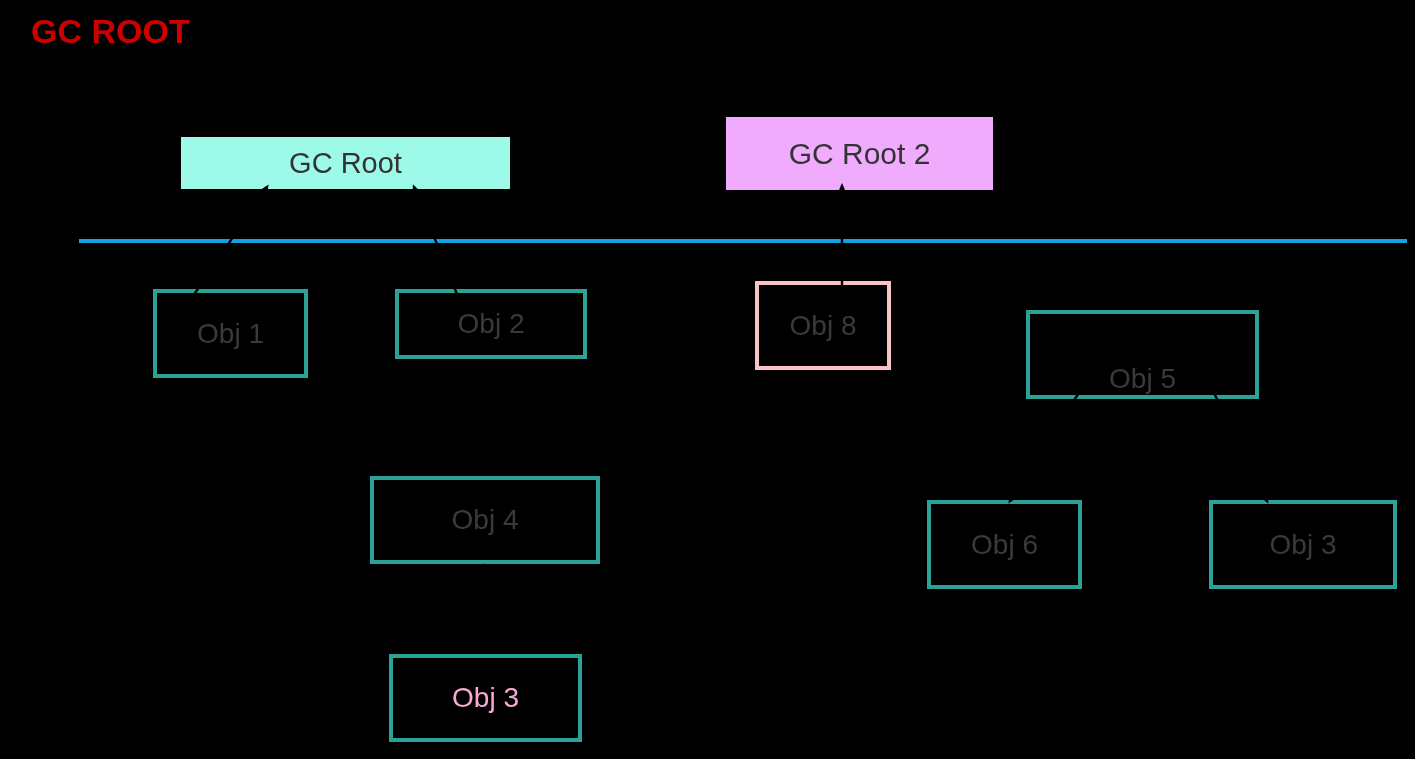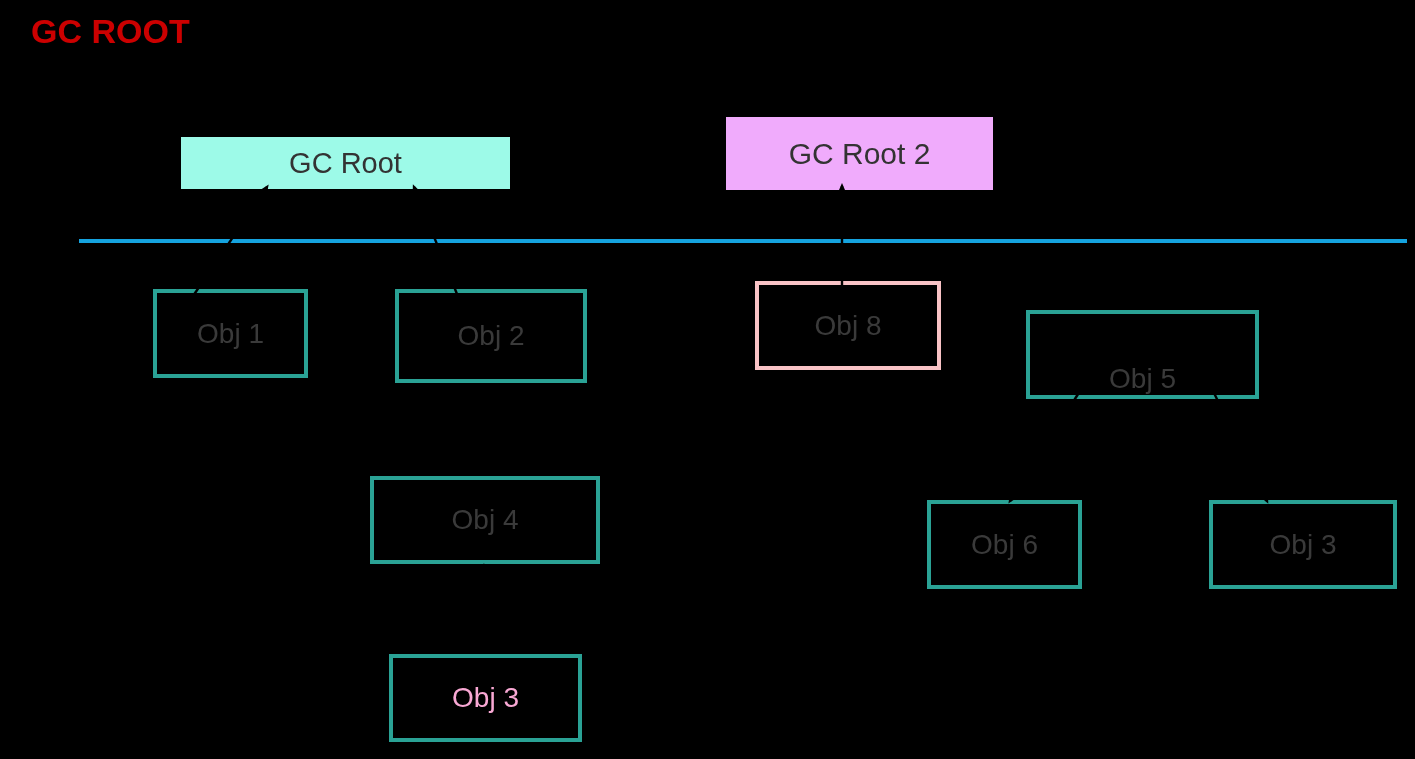--- a/index.html
+++ b/index.html
@@ -39,24 +39,24 @@
   <div id="nodes-layer">
       <div class="node filled" style="left: 181px; top: 137px; width: 329px; height: 52px; color: rgb(51, 51, 51); font-size: 29px; background: rgb(157, 250, 232);">
         <span>GC Root</span>
       </div>
       <div class="node filled" style="left: 710px; top: 117px; width: 267px; height: 73px; color: rgb(51, 51, 51); font-size: 30px; background: #f0abfc; margin-left: 16px;">
         <span>GC Root 2</span>
       </div>
       <div class="node outlined" style="left: 115px; top: 289px; width: 155px; height: 89px; color: rgb(58, 58, 58); font-size: 28px; border-color: rgb(42, 162, 149); margin-left: 38px;">
         <span>Obj 1</span>
       </div>
-      <div class="node outlined" style="left: 395px; top: 289px; width: 192px; height: 94px; color: rgb(58, 58, 58); font-size: 28px; border-color: rgb(42, 162, 149);">
+      <div class="node outlined" style="left: 395px; top: 289px; width: 192px; height: 70px; color: rgb(58, 58, 58); font-size: 28px; border-color: rgb(42, 162, 149);">
         <span>Obj 2</span>
       </div>
-      <div class="node outlined" style="left: 755px; top: 281px; width: 186px; height: 89px; color: rgb(58, 58, 58); font-size: 28px; border-color: rgb(249, 195, 198);">
+      <div class="node outlined" style="left: 755px; top: 281px; width: 136px; height: 89px; color: rgb(58, 58, 58); font-size: 28px; border-color: rgb(249, 195, 198);">
         <span>Obj 8</span>
       </div>
       <div class="node outlined" style="left: 1026px; top: 310px; width: 233px; height: 89px; color: rgb(58, 58, 58); font-size: 28px; border-color: rgb(42, 162, 149); align-items: flex-end;">
         <span>Obj 5</span>
       </div>
       <div class="node outlined" style="left: 370px; top: 476px; width: 230px; height: 88px; color: rgb(58, 58, 58); font-size: 28px; border-color: rgb(42, 162, 149); text-align: center;">
         <span>Obj 4</span>
       </div>
       <div class="node outlined" style="left: 927px; top: 500px; width: 155px; height: 89px; color: rgb(58, 58, 58); font-size: 28px; border-color: rgb(42, 162, 149);">
         <span>Obj 6</span>

